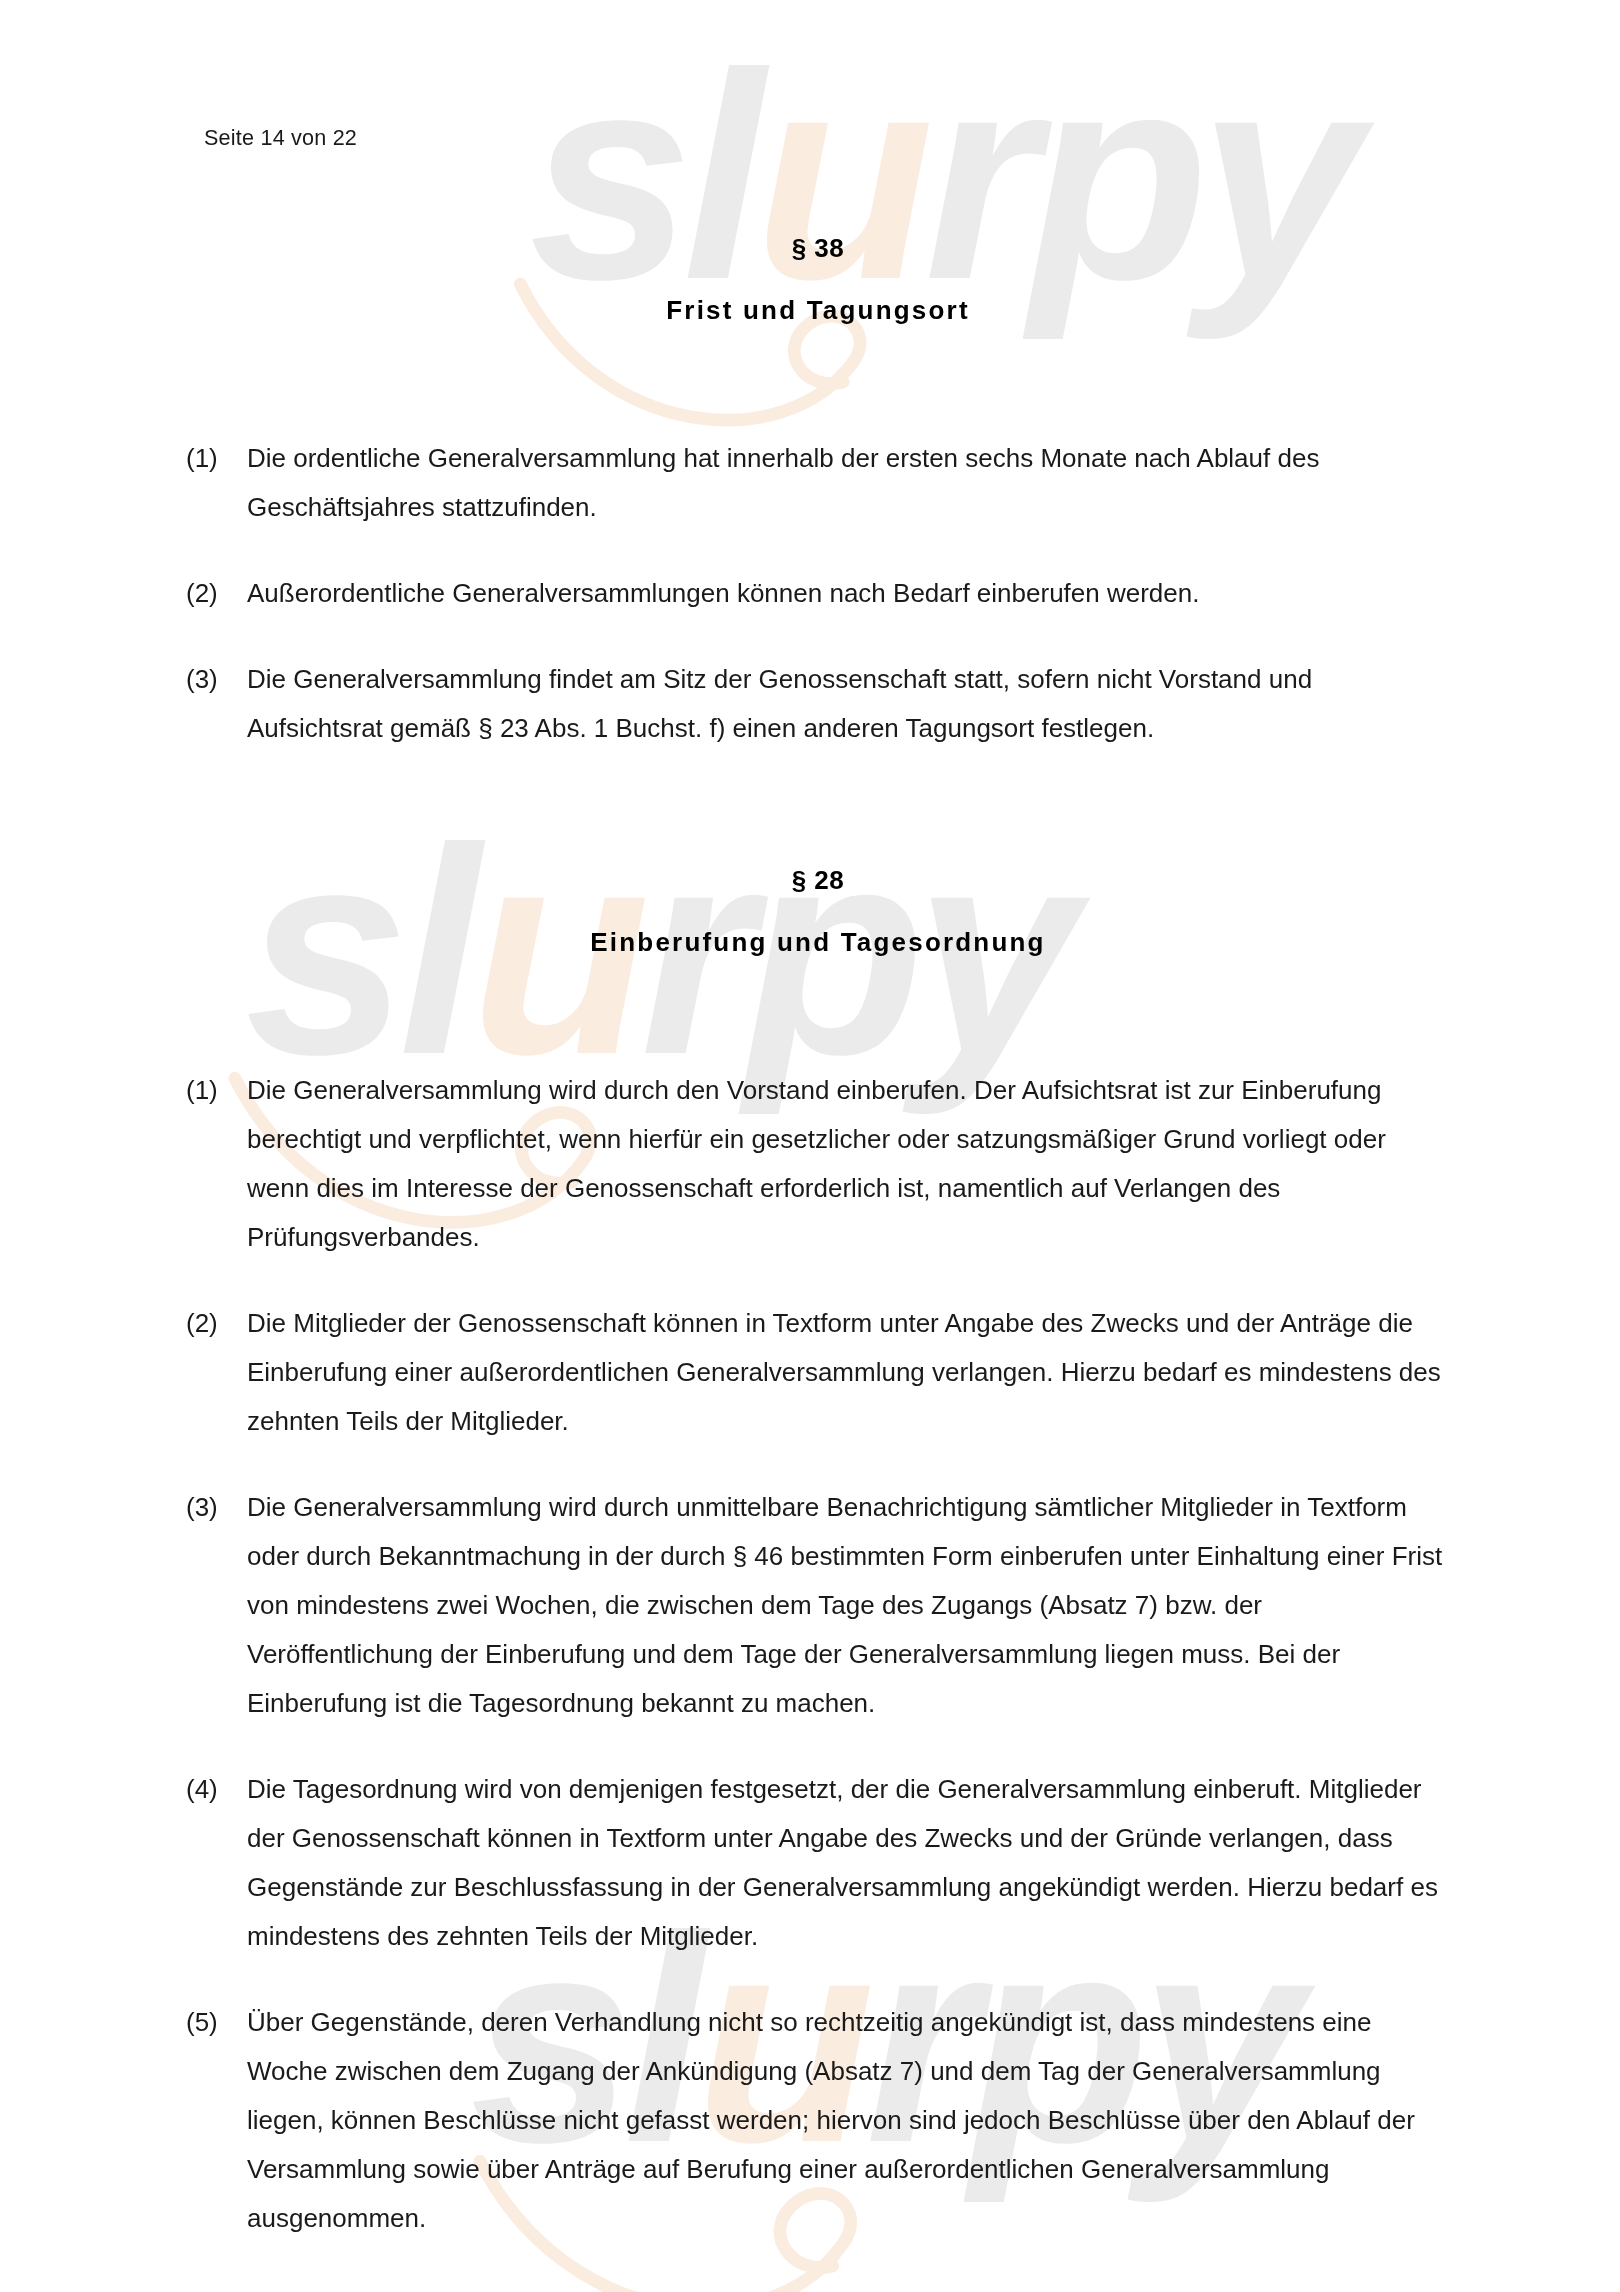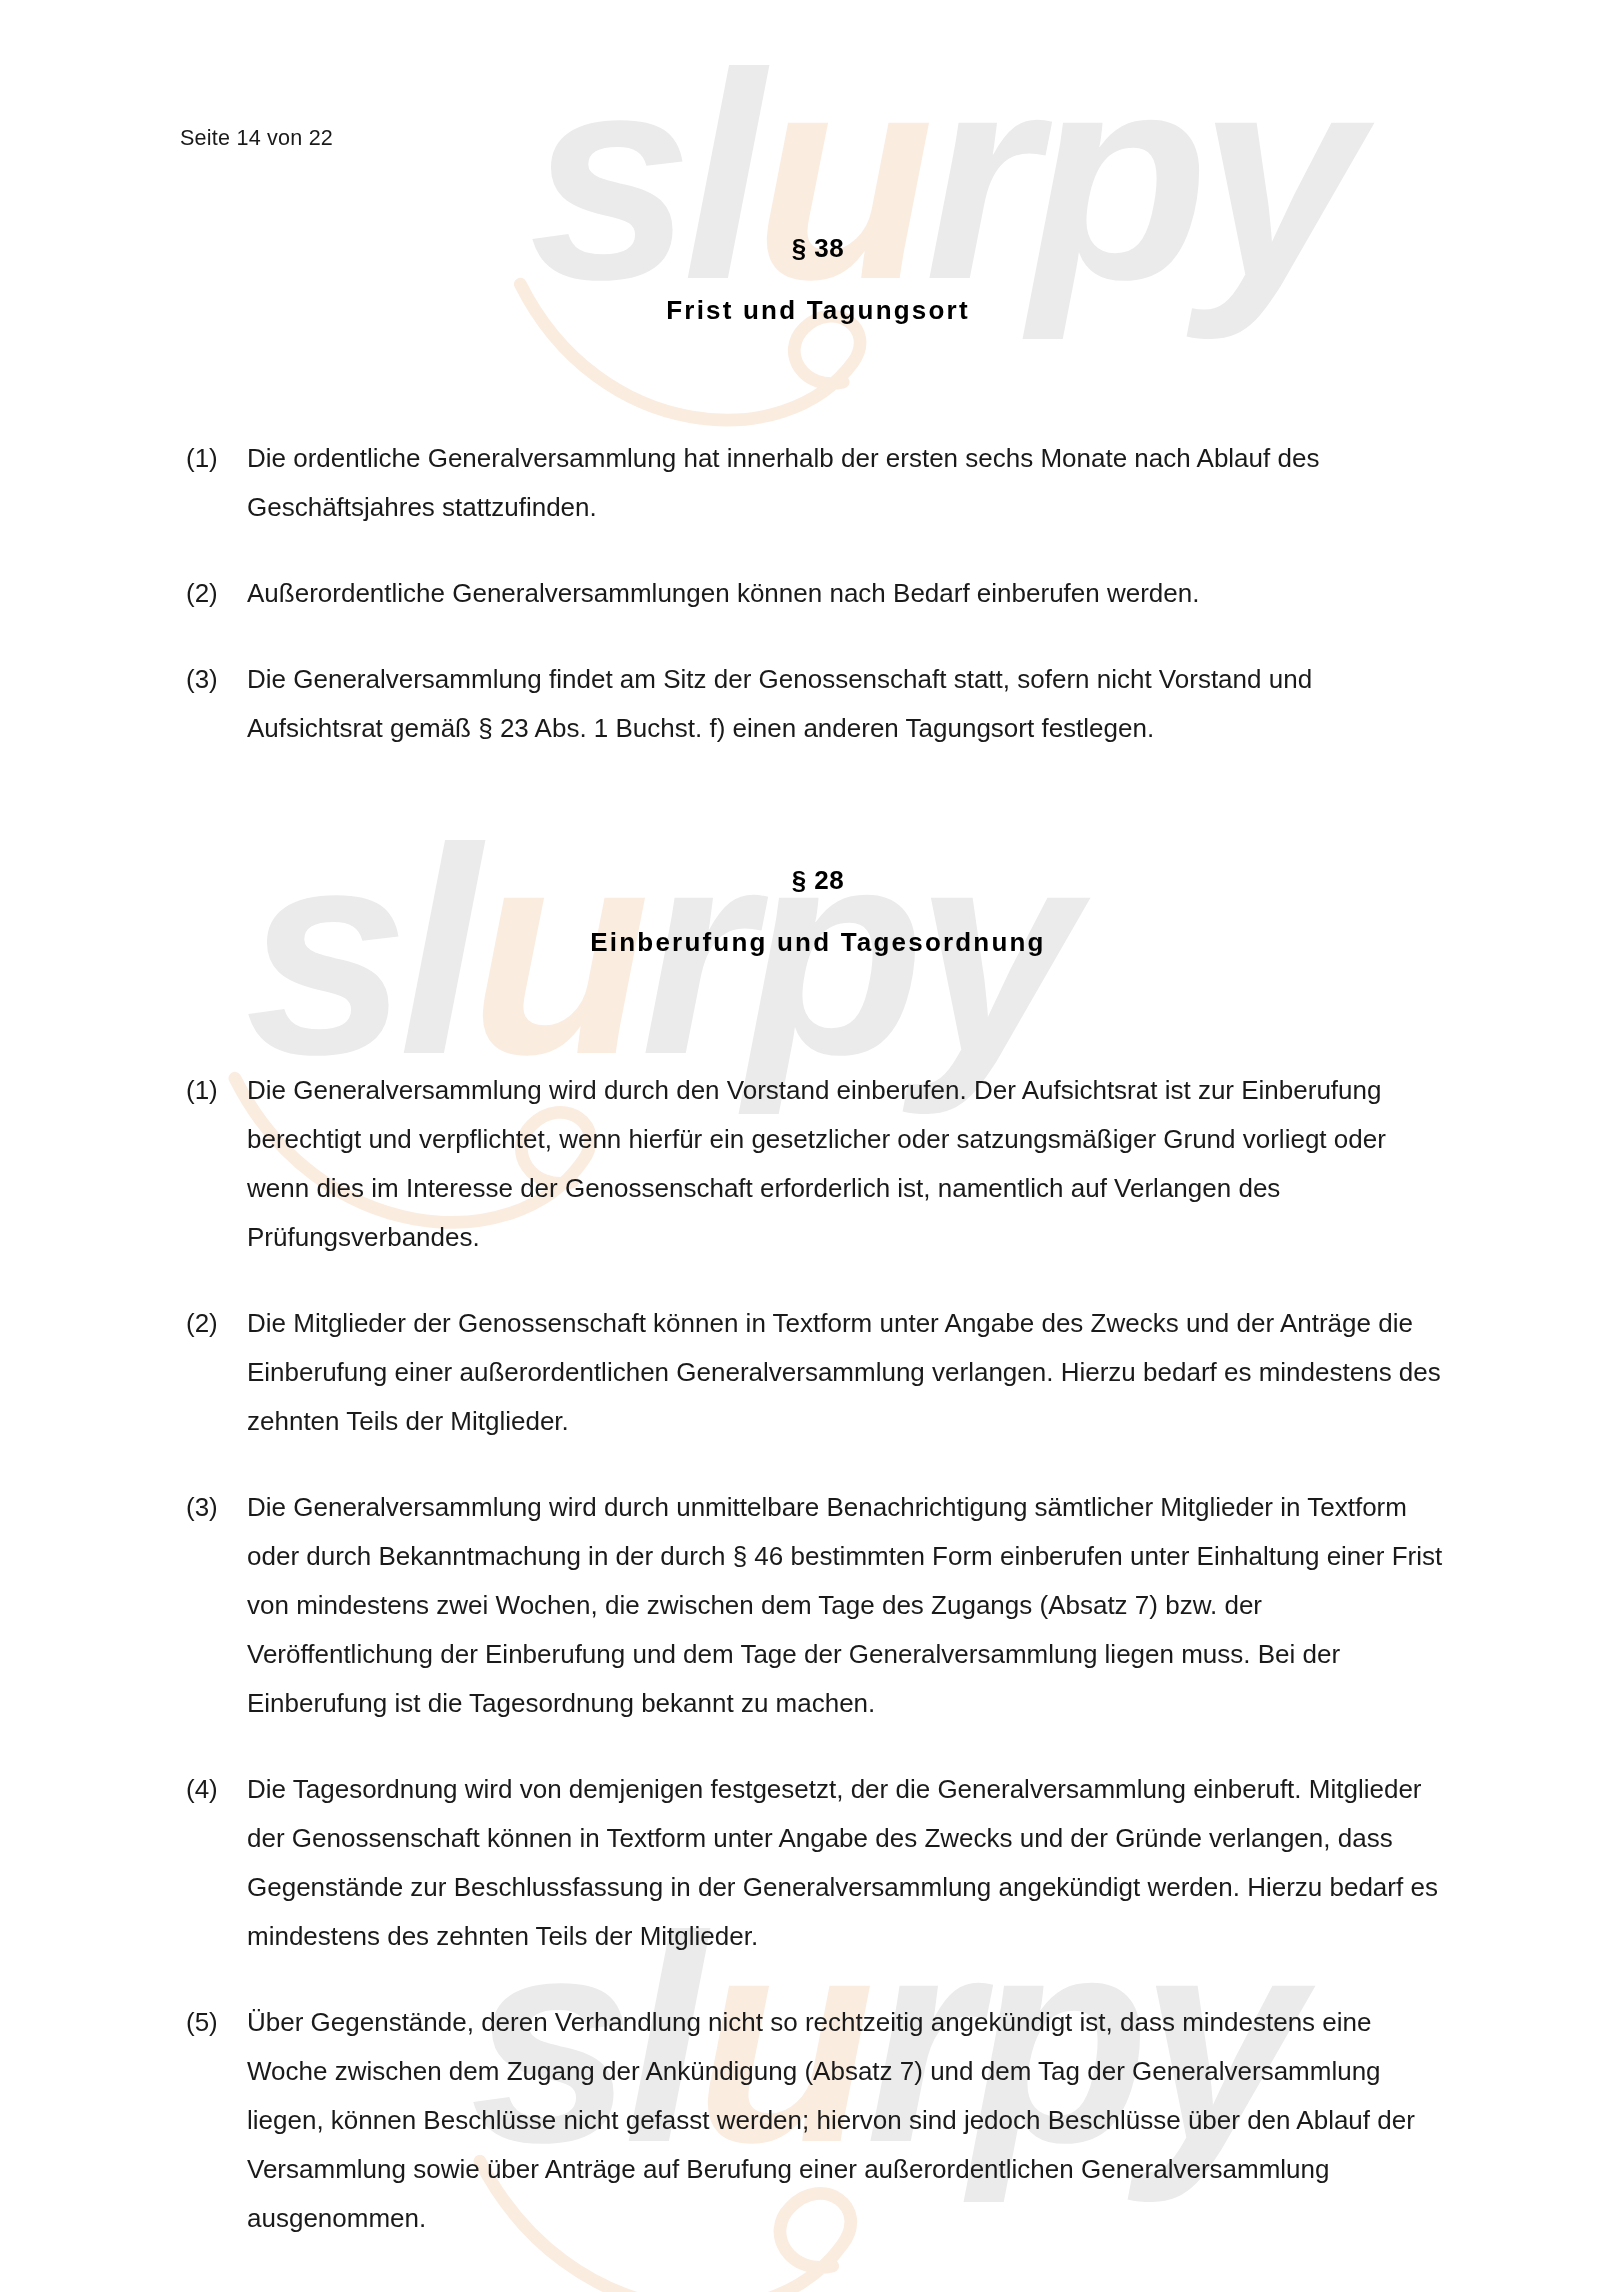--- a/index.html
+++ b/index.html
@@ -49,21 +49,21 @@
     pointer-events: none;
   }
 
   
   .content {
     position: relative;
     z-index: 2;
   }
   .page-header {
     position: absolute;
-    left: 180px;
+    left: 204px;
     top: 125px;
     font-size: 21.6px;
     color: #1a1a1a;
     letter-spacing: 0.2px;
   }
 
   .body-area {
     position: absolute;
     left: 186px;
     top: 186px;

